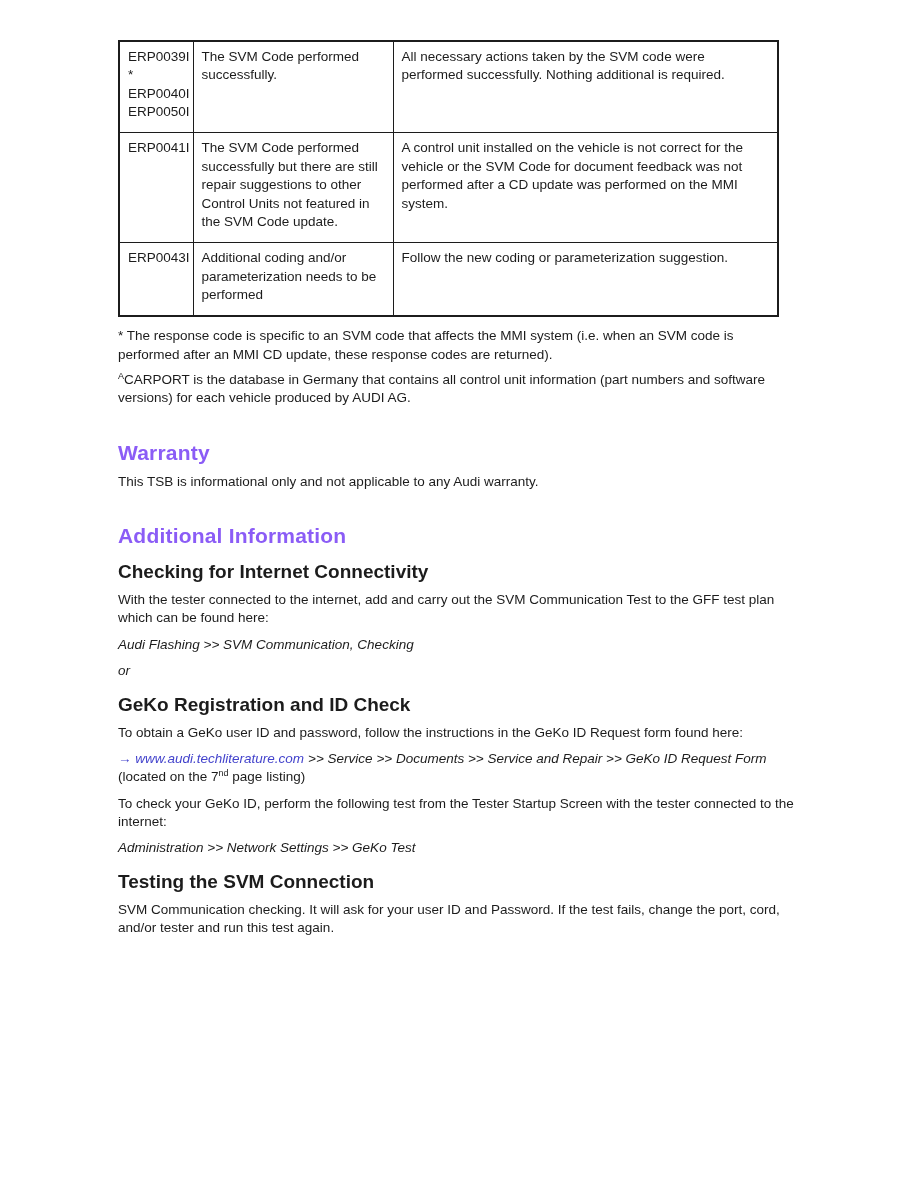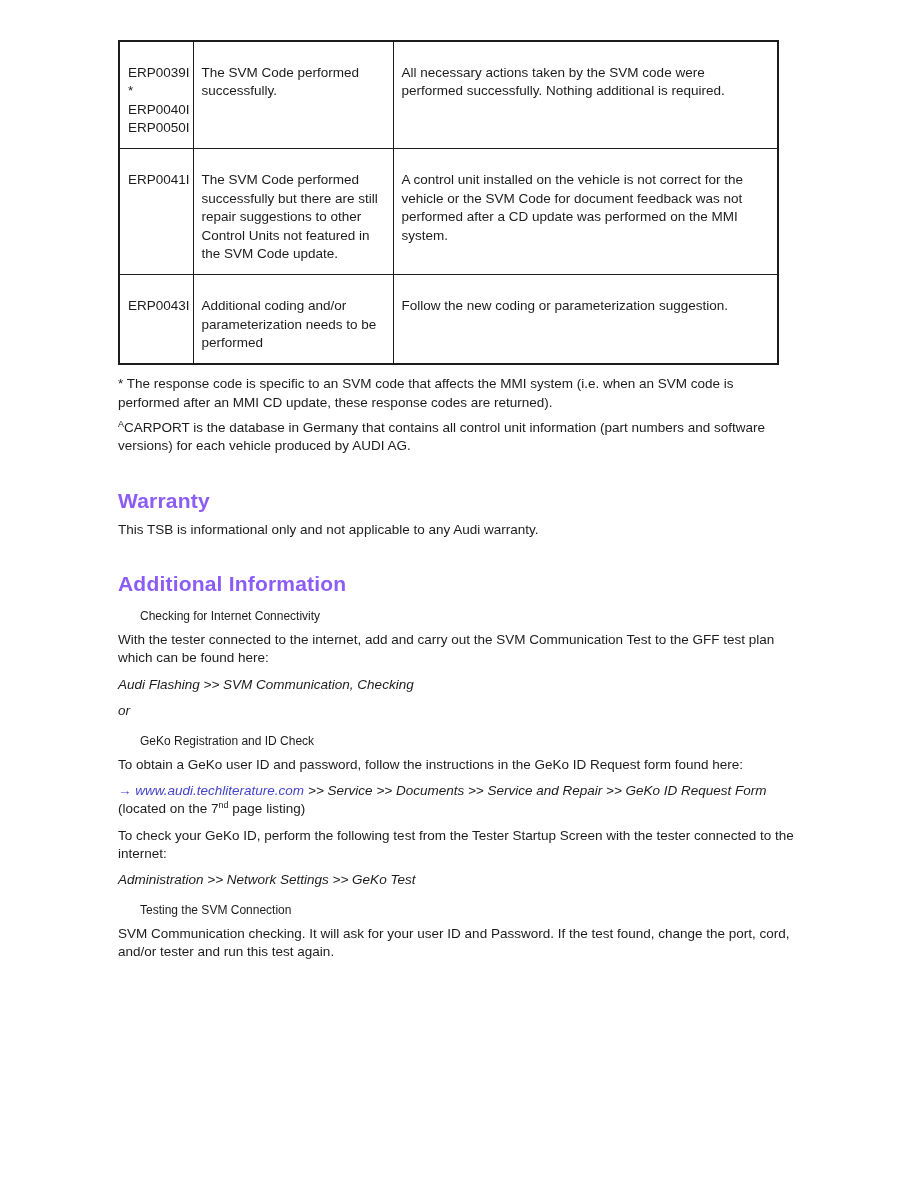--- a/index.html
+++ b/index.html
@@ -15,21 +15,21 @@
   
   table.erp-table {
     border-collapse: collapse;
     width: 659px;
     table-layout: fixed;
     border: 2px solid #1c1c1c;
   }
   table.erp-table td {
     border: 1px solid #1c1c1c;
     vertical-align: top;
-    padding: 22px 10px 11px 8px;
+    padding: 6px 10px 11px 8px;
     font-size: 13.5px;
     line-height: 1.36;
   }
   td.col-code { width: 74px; padding-right: 4px; }
   td.col-meaning { width: 200px; margin-left: 12px; }
   td.col-action { width: 385px; }
   .code-line { white-space: nowrap; }
   .code-gap { margin-top: 0; }
 
   
@@ -40,21 +40,21 @@
   
   h1.section-heading {
     color: #8b5cf6;
     font-size: 21px;
     font-weight: bold;
     letter-spacing: 0.2px;
     margin-top: 33px;
   }
 
   p.body-text { font-size: 13.5px; line-height: 1.36; margin-top: 8px; width: 676px; }
-  p.sub-heading { font-size: 12px; font-weight: normal; margin-top: 13px; margin-left: 22px; }
+  p.sub-heading { font-size: 19px; font-weight: bold; margin-top: 13px; }
   .italic { font-style: italic; }
   a.doc-link {
     color: #4343cc;
     font-style: italic;
     text-decoration: none;
     cursor: pointer;
   }
   .path-sep { margin-left: 4px; }
   .warranty-body { margin-top: 15px; }
 </style>
@@ -110,15 +110,15 @@
   <p class="body-text">To obtain a GeKo user ID and password, follow the instructions in the GeKo ID Request form found here:</p>
   <p class="body-text">
     <a class="doc-link"><span>→</span> <span>www.audi.techliterature.com</span></a><span class="italic path-sep">&gt;&gt; Service &gt;&gt; Documents &gt;&gt; Service and Repair &gt;&gt; GeKo ID Request Form</span>
     <br>
     <span>(located on the 7</span><sup>nd</sup><span> page listing)</span>
   </p>
   <p class="body-text">To check your GeKo ID, perform the following test from the Tester Startup Screen with the tester connected to the internet:</p>
   <p class="body-text italic">Administration &gt;&gt; Network Settings &gt;&gt; GeKo Test</p>
 
   <p class="sub-heading">Testing the SVM Connection</p>
-  <p class="body-text">SVM Communication checking. It will ask for your user ID and Password. If the test found, change the port, cord, and/or tester and run this test again.</p>
+  <p class="body-text">SVM Communication checking. It will ask for your user ID and Password. If the test fails, change the port, cord, and/or tester and run this test again.</p>
 
 </div>
 
 </body></html>

